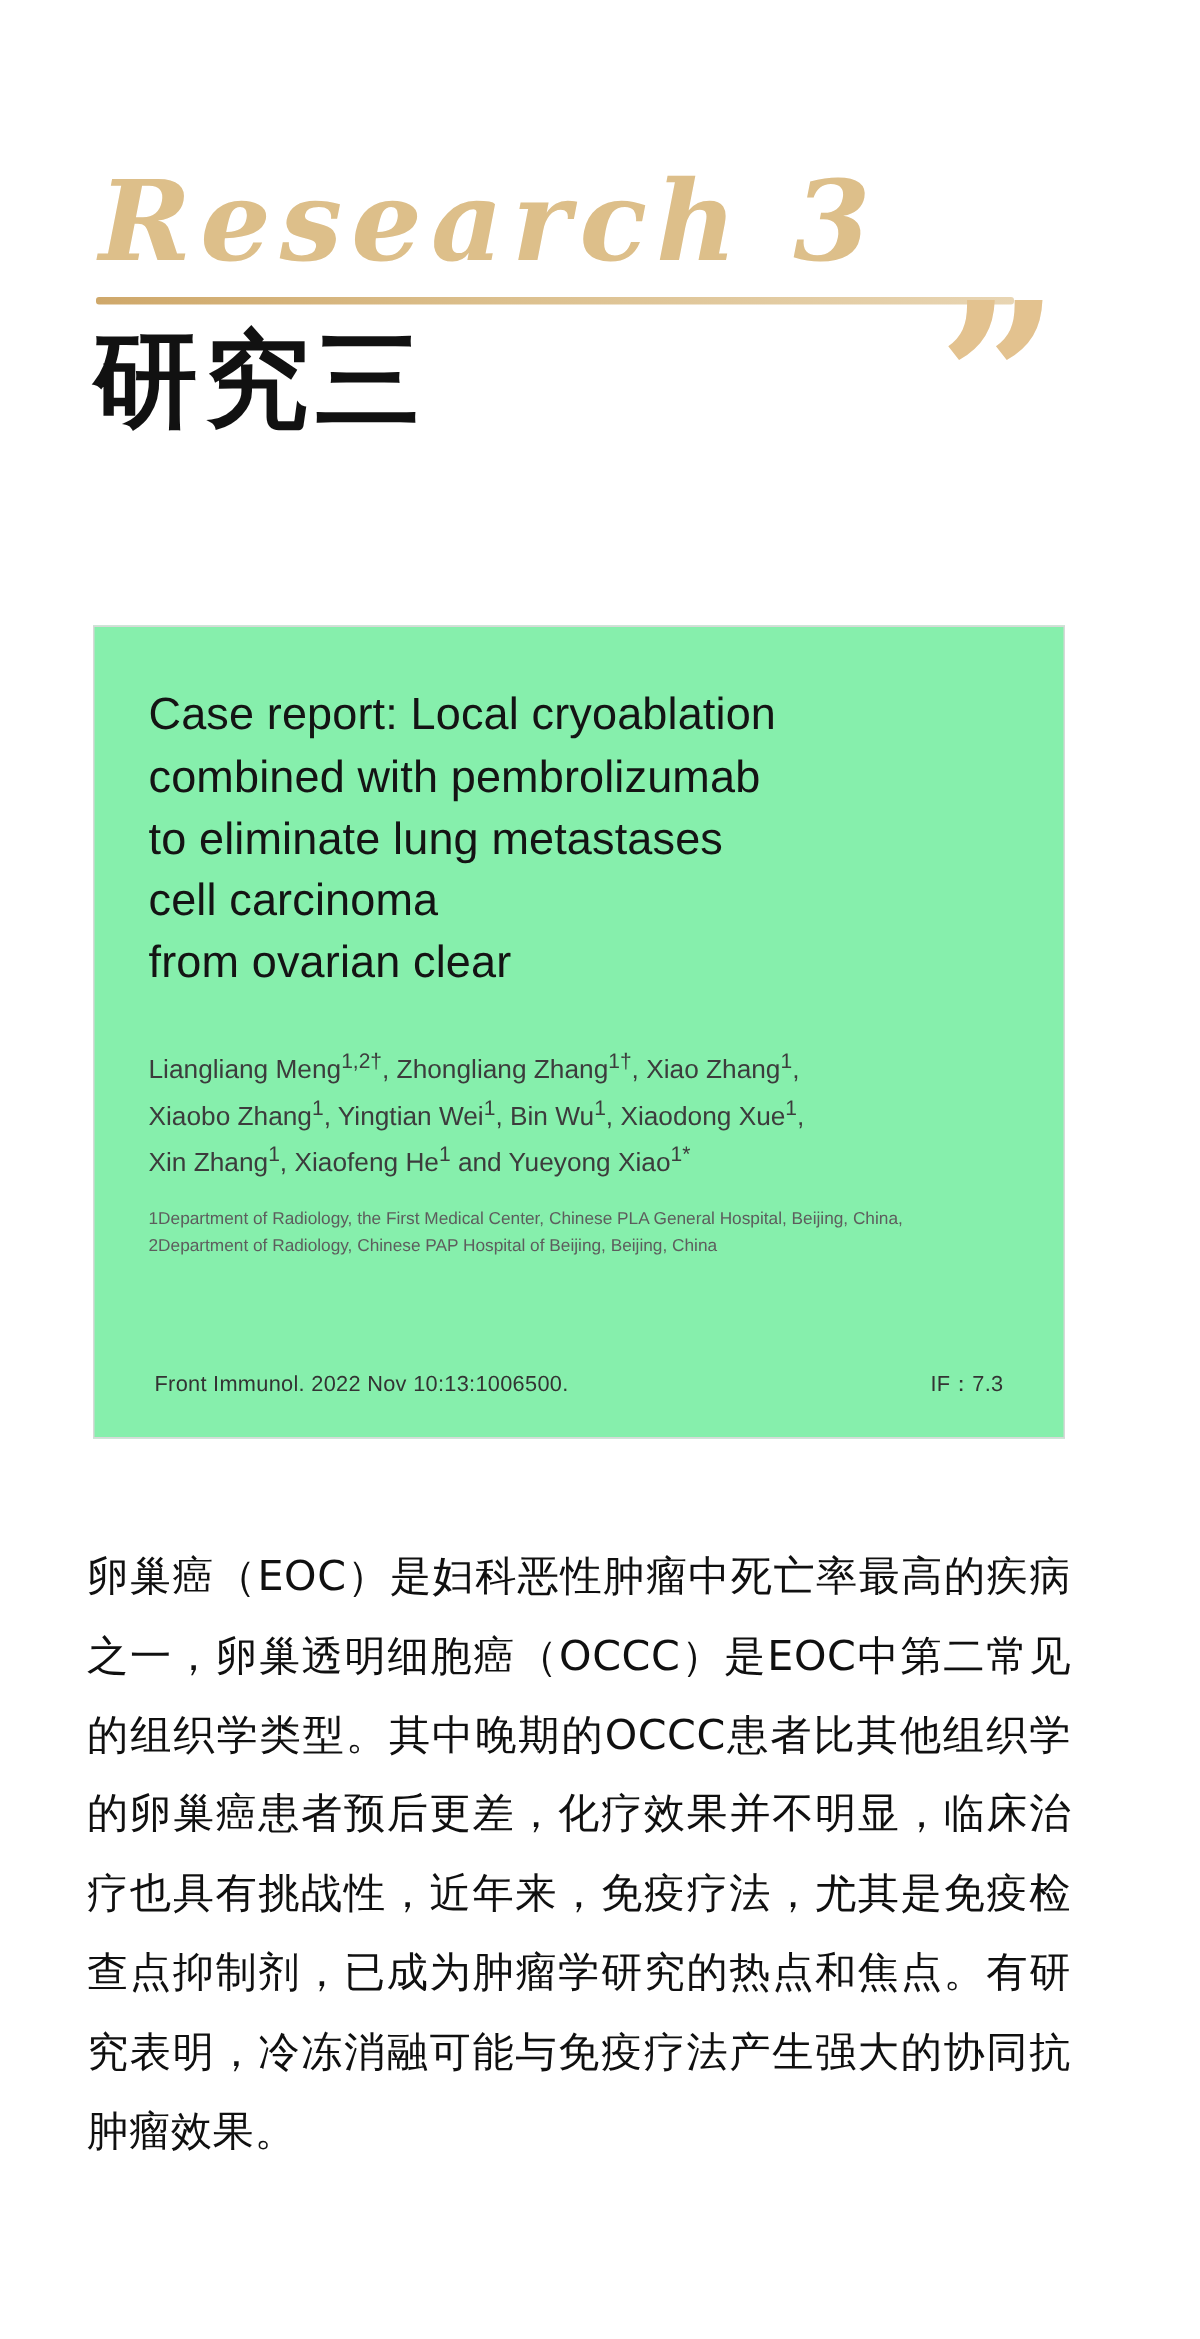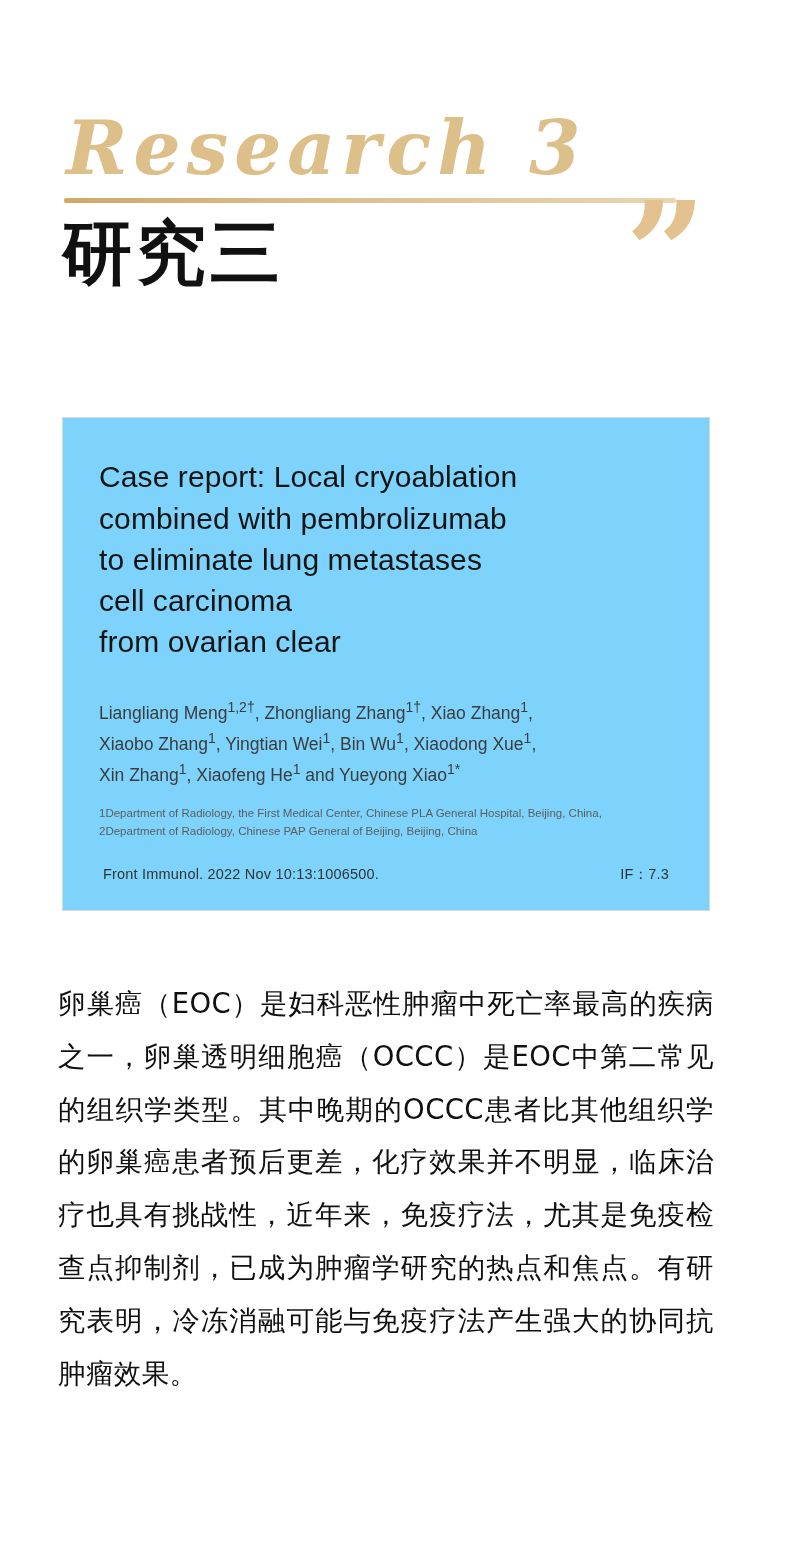--- a/index.html
+++ b/index.html
@@ -75,21 +75,21 @@
     line-height: 0.62;
     margin-top: 2px;
     margin-right: 4px;
     user-select: none;
   }
 
   
   .paper-card {
     margin: 120px 62px 0 62px;
     border: 1px solid #d8d8d8;
-    background: #7dd3fc;
+    background: #86efac;
     padding: 38px 36px 26px 36px;
     box-sizing: border-box;
   }
 
   .paper-title {
     font-family: "Liberation Sans", sans-serif;
     font-size: 30px;
     line-height: 1.37;
     font-weight: 400;
     color: #141414;
@@ -118,21 +118,21 @@
   .journal-row {
     display: flex;
     justify-content: space-between;
     align-items: baseline;
     font-size: 14.5px;
     color: #333333;
     padding: 0 4px 0 4px;
     gap: 19px;
   }
   .journal-cite { letter-spacing: 0.2px; }
-  .journal-if { letter-spacing: 0.2px; white-space: nowrap; }
+  .journal-if { letter-spacing: 0.2px; white-space: nowrap; margin-top: 48px; }
 
   
   .body-text {
     margin: 66px 58px 0 58px;
     font-family: "DejaVu Sans", "Liberation Sans", sans-serif;
     font-size: 27.5px;
     line-height: 1.92;
     color: #101010;
     letter-spacing: 0.4px;
     text-align: justify;
@@ -165,21 +165,21 @@
     </div>
 
     <div class="authors">
       <span class="ln">Liangliang Meng<sup>1,2†</sup>, Zhongliang Zhang<sup>1†</sup>, Xiao Zhang<sup>1</sup>,</span>
       <span class="ln">Xiaobo Zhang<sup>1</sup>, Yingtian Wei<sup>1</sup>, Bin Wu<sup>1</sup>, Xiaodong Xue<sup>1</sup>,</span>
       <span class="ln">Xin Zhang<sup>1</sup>, Xiaofeng He<sup>1</sup> and Yueyong Xiao<sup>1*</sup></span>
     </div>
 
     <div class="affiliations">
       <span class="ln">1Department of Radiology, the First Medical Center, Chinese PLA General Hospital, Beijing, China,</span>
-      <span class="ln">2Department of Radiology, Chinese PAP General of Beijing, Beijing, China</span>
+      <span class="ln">2Department of Radiology, Chinese PAP Hospital of Beijing, Beijing, China</span>
     </div>
 
     <div class="journal-row">
       <span class="journal-cite">Front Immunol. 2022 Nov 10:13:1006500.</span>
       <span class="journal-if">IF：7.3</span>
     </div>
 
   </div>
 
   <p class="body-text">卵巢癌（EOC）是妇科恶性肿瘤中死亡率最高的疾病之一，卵巢透明细胞癌（OCCC）是EOC中第二常见的组织学类型。其中晚期的OCCC患者比其他组织学的卵巢癌患者预后更差，化疗效果并不明显，临床治疗也具有挑战性，近年来，免疫疗法，尤其是免疫检查点抑制剂，已成为肿瘤学研究的热点和焦点。有研究表明，冷冻消融可能与免疫疗法产生强大的协同抗肿瘤效果。</p>

